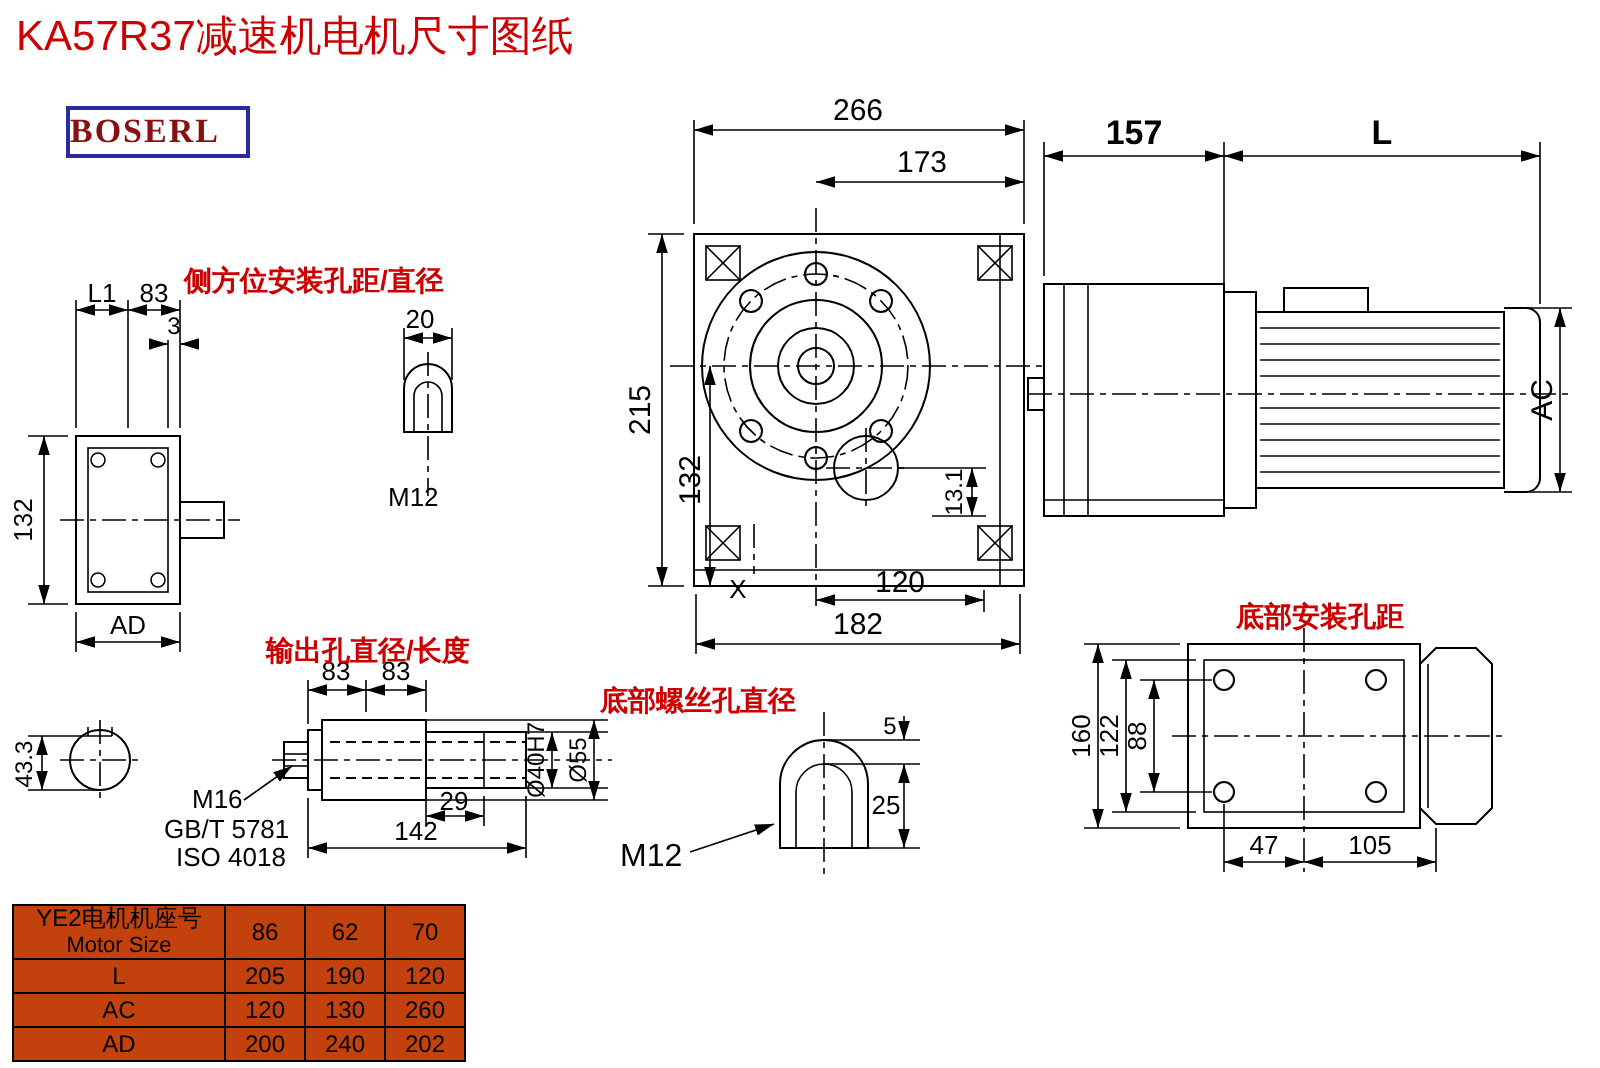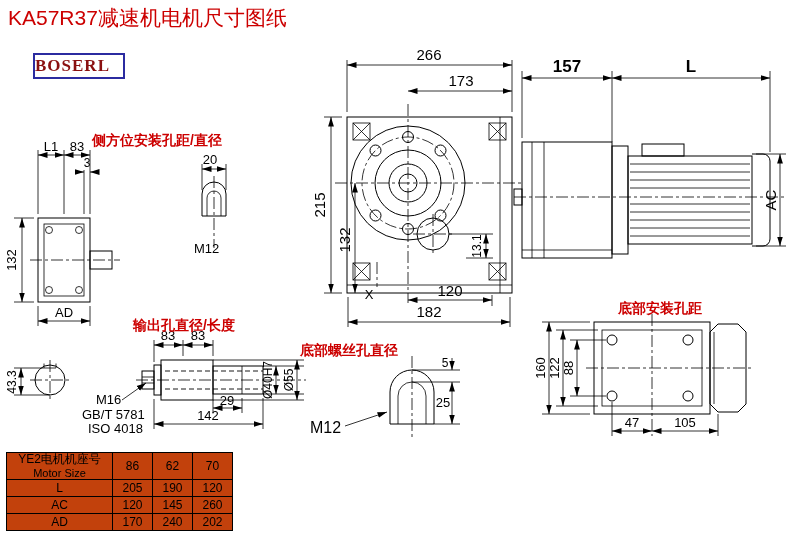--- a/index.html
+++ b/index.html
@@ -317,25 +317,25 @@
     </tr>
     <tr>
       <td class="h">L</td>
       <td>205</td>
       <td>190</td>
       <td>120</td>
     </tr>
     <tr>
       <td class="h">AC</td>
       <td>120</td>
-      <td>145</td>
+      <td>130</td>
       <td>260</td>
     </tr>
     <tr>
       <td class="h">AD</td>
-      <td>170</td>
+      <td>200</td>
       <td>240</td>
       <td>202</td>
     </tr>
   </tbody>
     </table>
 
 </div>
 
 </body></html>

